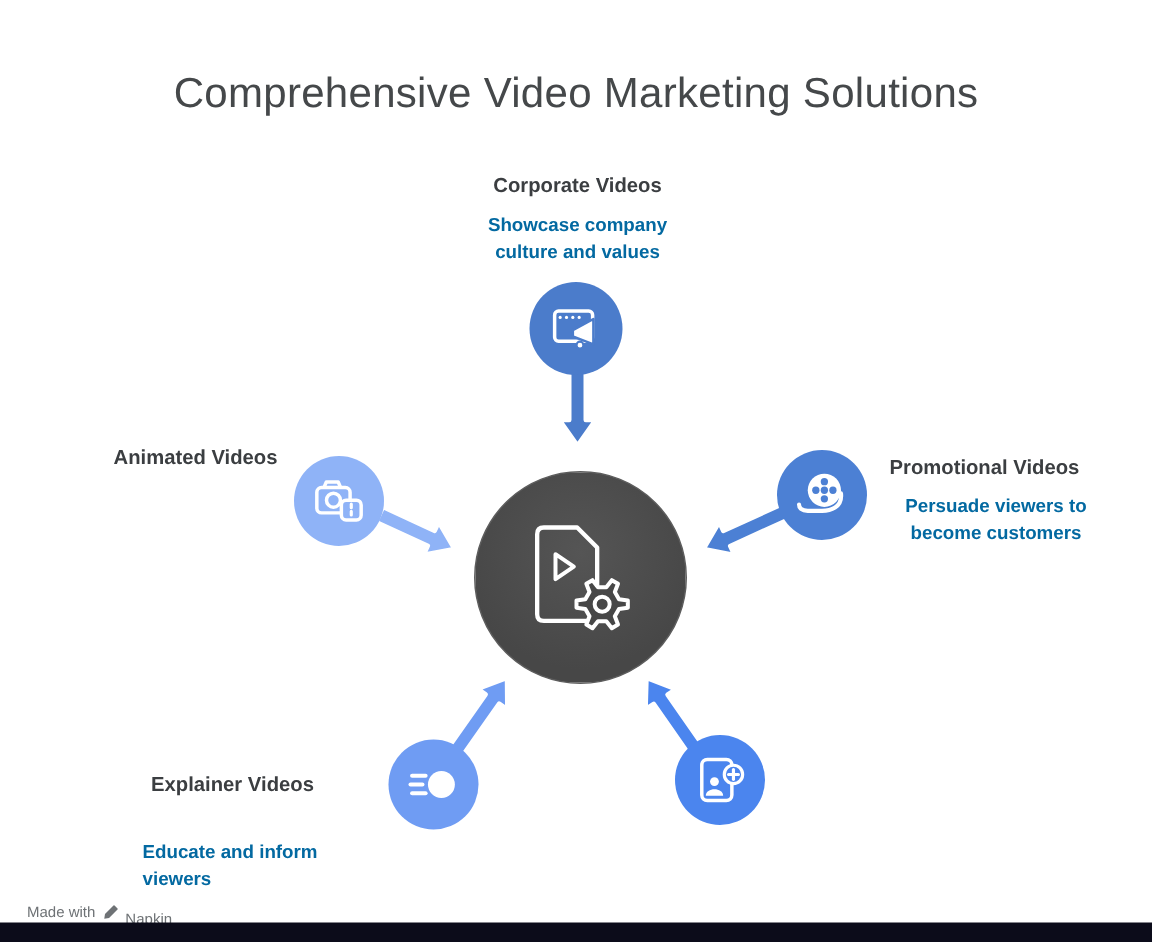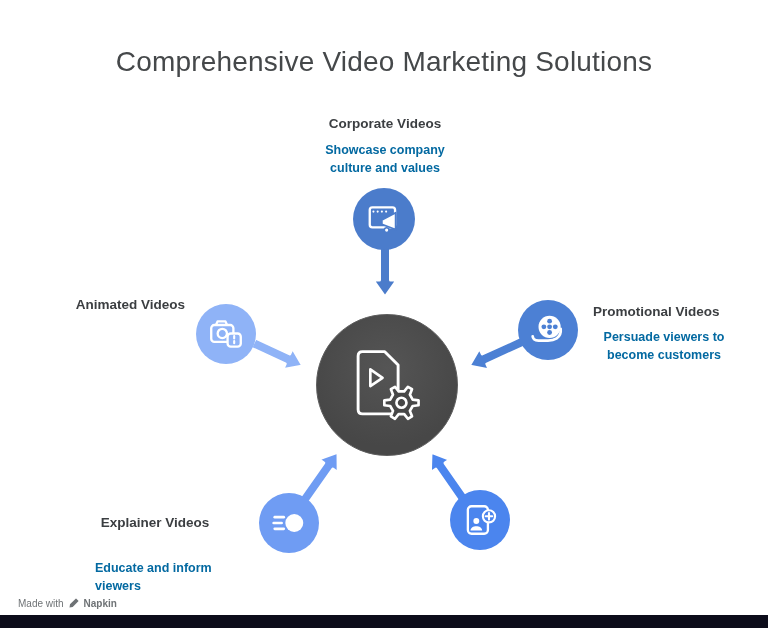--- a/index.html
+++ b/index.html
@@ -39,21 +39,21 @@
   .lb-social{left:541px;top:511px;width:100px;text-align:left;}
   .ds-social{left:541px;top:558px;width:148px;text-align:left;}
   .lb-explainer{left:80px;top:515px;width:150px;text-align:center;}
   .ds-explainer{left:95px;top:539px;width:135px;text-align:left;margin-top:20px;}
   .lb-animated{left:35px;top:297px;width:150px;text-align:right;}
   .ds-animated{left:35px;top:321px;width:150px;text-align:right;}
   .watermark{
     position:absolute;left:18px;top:597px;display:flex;align-items:center;gap:4px;
     font-size:10px;color:#6e7275;font-weight:500;
   }
-  .watermark .brand{font-weight:700;}
+  .watermark .brand{font-weight:400;margin-top:11px;}
   .footer-bar{
     position:absolute;left:0;bottom:0;width:768px;height:13px;background:#0c0c1a;
   }
 </style>
 </head>
 <body>
 
 <div class="canvas">
 
   <div class="title">Comprehensive Video Marketing Solutions</div>

